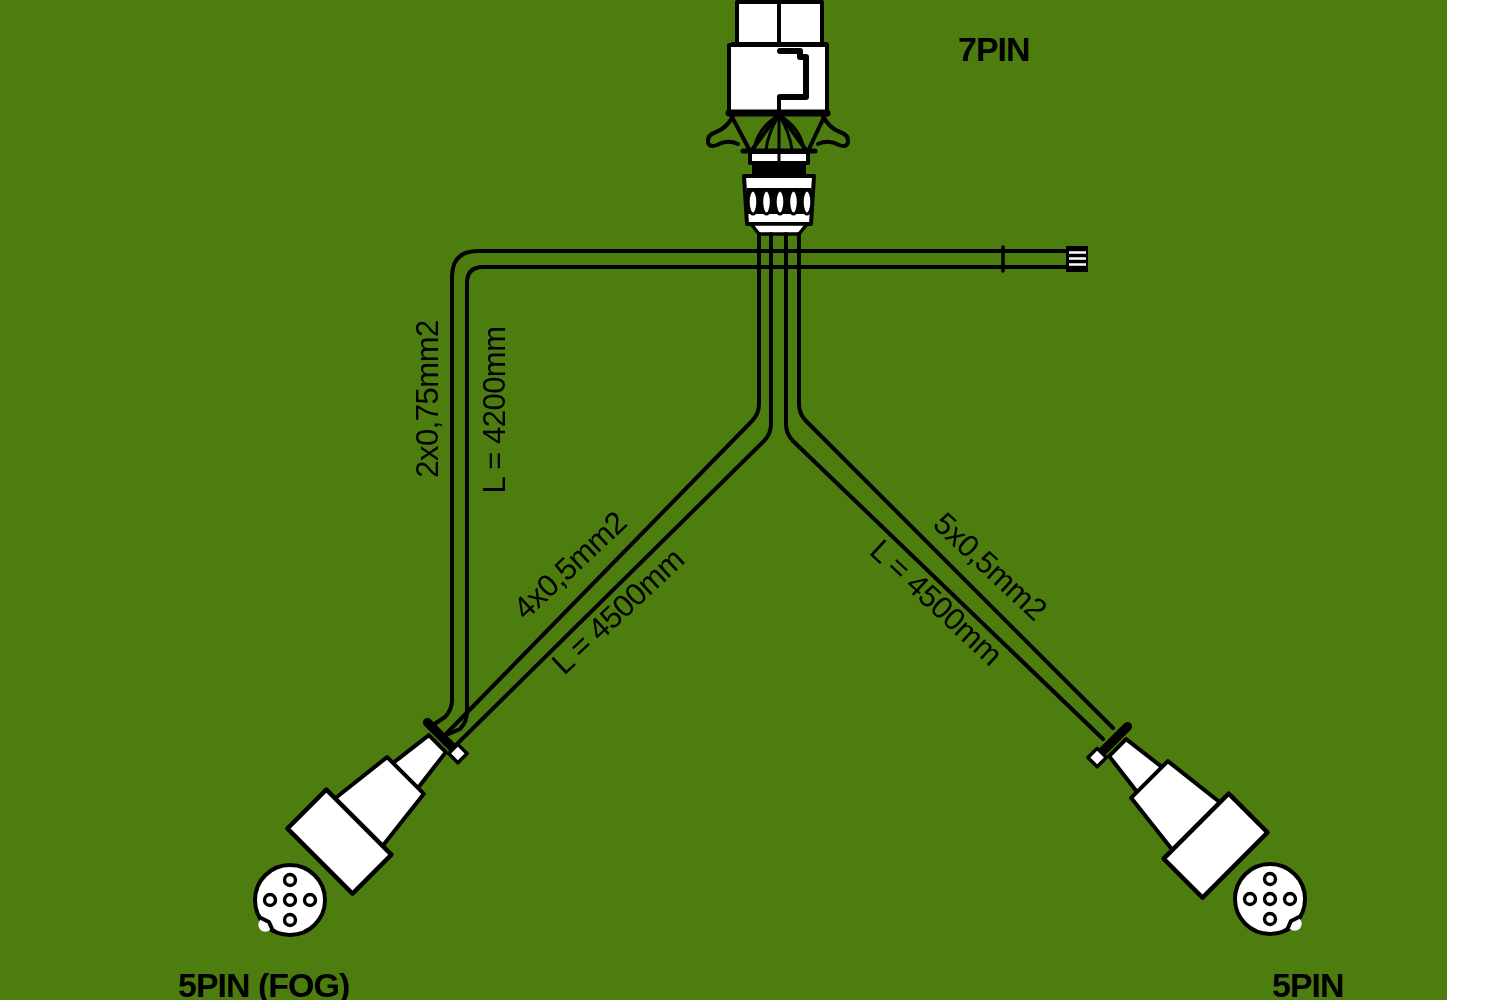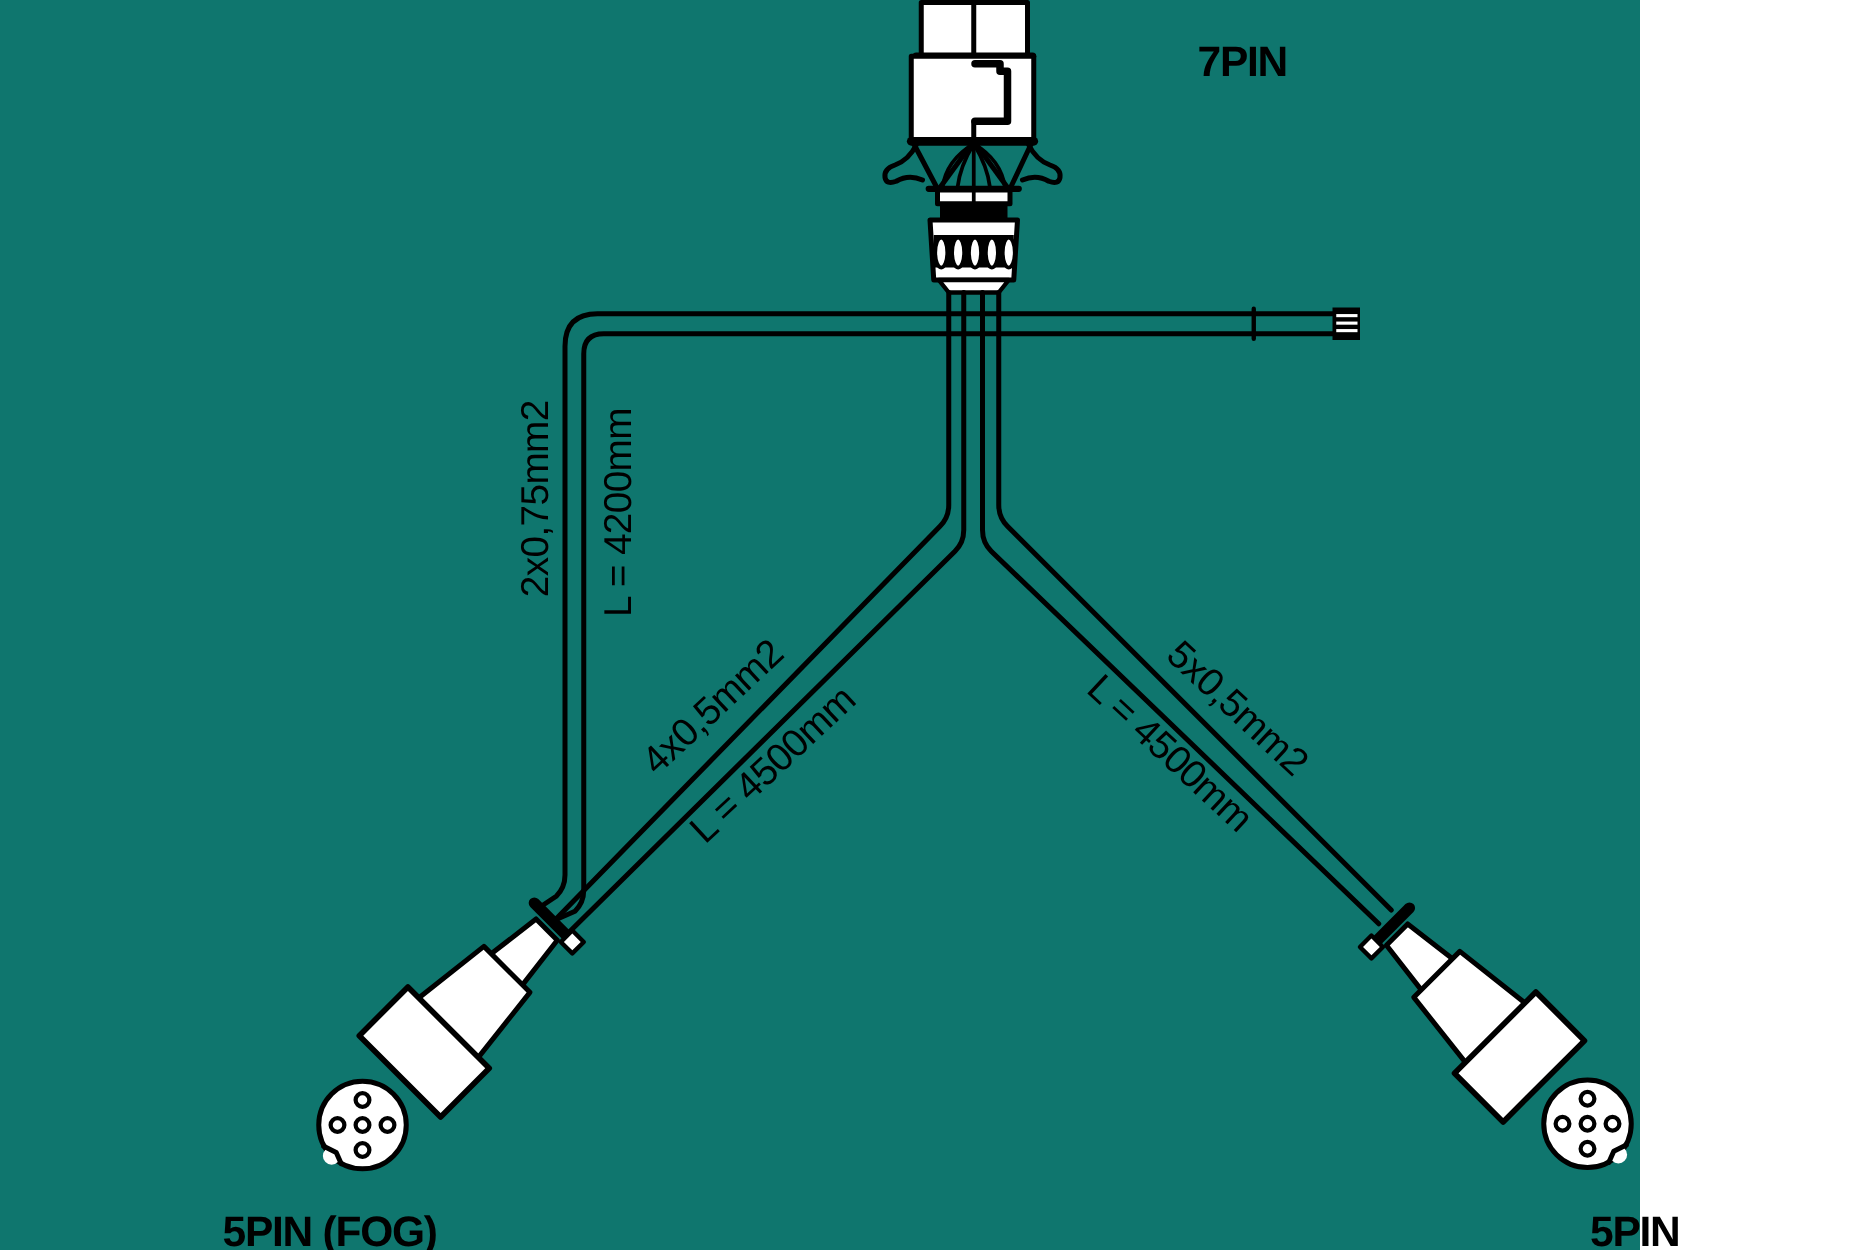--- a/index.html
+++ b/index.html
@@ -6,23 +6,23 @@
     margin: 0;
     padding: 0;
     background: #ffffff;
     width: 1500px;
     height: 1000px;
     overflow: hidden;
     font-family: "Liberation Sans", sans-serif;
   }
   .stage {
     position: relative;
-    width: 1312px;
+    width: 1447px;
     height: 1000px;
-    background: #0f766e;
+    background: #4d7c0f;
   }
   svg { display: block; }
   svg text {
     fill: #000000;
     font-family: "Liberation Sans", "DejaVu Sans", sans-serif;
   }
   .pin-label {
     font-size: 34px;
     font-weight: bold;
     letter-spacing: -1px;

